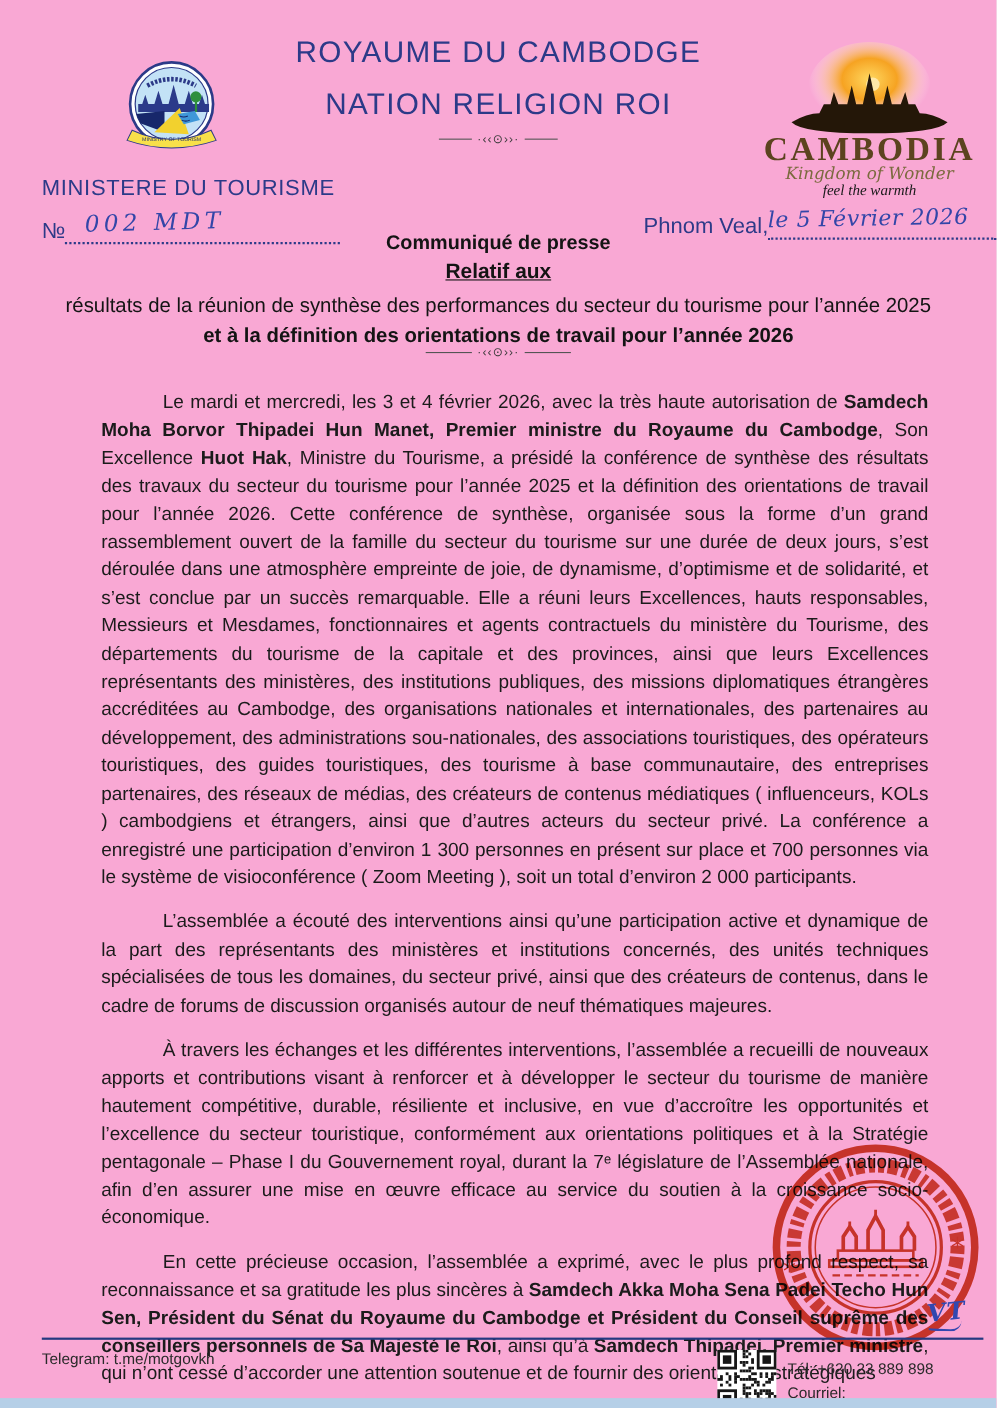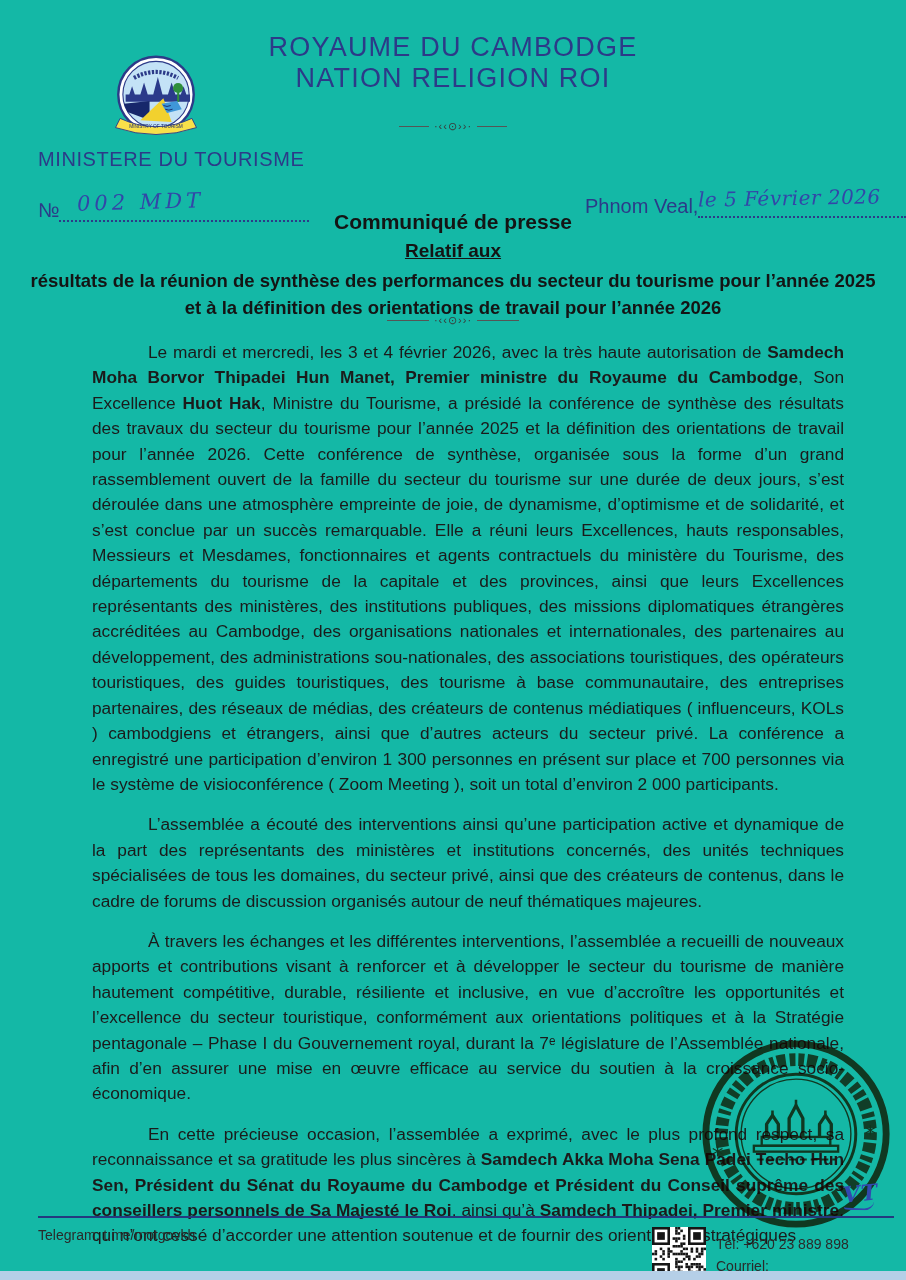--- a/index.html
+++ b/index.html
@@ -1,53 +1,53 @@
 <!DOCTYPE html>
 <html><head>
 <meta charset="utf-8">
 <style>
   html,body{margin:0;padding:0;}
   body{background:#e8e8e8;font-family:"Liberation Sans",sans-serif;}
-  .page{position:relative;width:906px;height:1280px;margin:0 auto;background:#14b8a6;overflow:hidden;}
+  .page{position:relative;width:906px;height:1280px;margin:0 auto;background:#f9a8d4;overflow:hidden;}
 
   
   .kingdom{position:absolute;left:50%;top:32px;transform:translateX(-50%);text-align:center;color:#2c3a88;white-space:nowrap;}
   .kingdom .l1,.kingdom .l2{font-size:27px;letter-spacing:1.2px;font-weight:500;}
-  .kingdom .l2{}
+  .kingdom .l2{margin-top:17px;}
   .orn{display:flex;align-items:center;justify-content:center;gap:5px;color:#3a3a3a;font-size:11px;letter-spacing:1px;}
   .orn::before,.orn::after{content:"";height:1px;background:#555;width:30px;}
   .orn.hdr{position:absolute;left:50%;top:120px;transform:translateX(-50%);width:140px;}
   .orn.ttl{position:absolute;left:50%;top:314px;transform:translateX(-50%);width:170px;}
   .orn.ttl::before,.orn.ttl::after{width:42px;}
 
   .ministry-logo{position:absolute;left:110px;top:50px;}
   .cambodia-logo{position:absolute;left:688px;top:28px;}
 
-  .ministere{position:absolute;left:38px;top:148px;font-size:20px;color:#2c3a88;letter-spacing:0.6px;}
+  .ministere{position:absolute;left:38px;top:160px;font-size:20px;color:#2c3a88;letter-spacing:0.6px;}
 
   .docnum{position:absolute;left:38px;top:198px;font-size:20px;color:#2c3a88;display:flex;align-items:flex-end;}
   .docnum .dots{display:inline-block;width:250px;border-bottom:2px dotted #2c3a88;position:relative;height:22px;}
   .hand{font-family:"DejaVu Serif",serif;font-style:italic;color:#3346a8;}
   .docnum .hand{position:absolute;left:18px;top:-8px;font-size:21px;letter-spacing:4px;transform:rotate(-1.5deg);white-space:nowrap;}
 
   .placedate{position:absolute;left:585px;top:194px;font-size:20px;color:#2c3a88;display:flex;align-items:flex-end;white-space:nowrap;}
   .placedate .dots{display:inline-block;width:208px;border-bottom:2px dotted #2c3a88;position:relative;height:22px;}
   .placedate .hand{position:absolute;left:0;top:-8px;font-size:20px;letter-spacing:0.5px;transform:rotate(-1deg);}
 
   
   .titleblock{position:absolute;left:0;top:210px;width:100%;text-align:center;color:#141414;}
-  .titleblock .t1{font-size:21px;font-weight:bold;}
+  .titleblock .t1{font-size:18px;font-weight:bold;}
   .titleblock .t2{font-size:19px;font-weight:bold;margin-top:6px;text-decoration:underline;}
-  .titleblock .t3{font-size:18.5px;font-weight:bold;margin-top:8px;}
+  .titleblock .t3{font-size:18.5px;font-weight:normal;margin-top:8px;}
   .titleblock .t4{font-size:18.5px;font-weight:bold;margin-top:5px;}
 
   
   .bodytext{position:absolute;left:92px;right:62px;top:340px;color:#1b1b1b;
             font-size:17.3px;line-height:25.4px;text-align:justify;}
-  .bodytext p{margin:0 0 15px 0;text-indent:56px;}
+  .bodytext p{margin:13px 0 15px 0;text-indent:56px;}
   .bodytext .b{font-weight:bold;}
 
   
   .stamp{position:absolute;left:698px;top:1036px;mix-blend-mode:multiply;opacity:0.9;}
   .sig{position:absolute;left:843px;top:1180px;font-family:"DejaVu Serif",serif;font-style:italic;font-weight:bold;
        color:#3248b0;font-size:22px;transform:rotate(-6deg);letter-spacing:1px;}
   .sig::after{content:"";display:block;width:30px;height:8px;border-bottom:2px solid #3248b0;border-radius:0 0 14px 4px;transform:rotate(8deg);margin-top:-6px;}
 
   
   .footline{position:absolute;left:38px;top:1216px;width:856px;height:2px;background:#24397f;}
@@ -79,20 +79,37 @@
   </div>
 
   <div class="kingdom">
     <div class="l1">ROYAUME DU CAMBODGE</div>
     <div class="l2">NATION RELIGION ROI</div>
   </div>
   <div class="orn hdr">
       <span>·‹‹⊙››·</span>
     </div>
 
+  <div class="cambodia-logo">
+    <svg width="205" height="152" viewBox="0 0 200 150">
+      <defs>
+        <radialGradient id="glow" cx="50%" cy="40%" r="50%">
+          <stop offset="0%" stop-color="#ffd860"></stop>
+          <stop offset="45%" stop-color="#f6a322"></stop>
+          <stop offset="100%" stop-color="#ffffff" stop-opacity="0"></stop>
+        </radialGradient>
+      </defs>
+      <ellipse cx="100" cy="52" rx="55" ry="42" fill="url(#glow)"></ellipse>
+      <circle cx="103" cy="48" r="6" fill="#ffe9a8"></circle>
+      <path d="M30,82 q14,-8 25,-8 l4,-8 h6 l3,-11 4,11 h8 l4,-17 4,17 h6 l6,-28 6,28 h6 l4,-17 4,17 h8 l4,-11 3,11 h6 l4,8 q11,0 25,8 q-10,10 -70,10 q-60,0 -70,-10 z" fill="#241708"></path>
+      <text x="100" y="116" text-anchor="middle" font-family="Liberation Serif, serif" font-size="30" font-weight="bold" letter-spacing="2.5" fill="#5c431f">CAMBODIA</text>
+      <text x="100" y="133" text-anchor="middle" font-family="DejaVu Serif, serif" font-style="italic" font-size="15" fill="#7b6a3e">Kingdom of Wonder</text>
+      <text x="100" y="147" text-anchor="middle" font-family="Liberation Serif, serif" font-style="italic" font-size="13.5" fill="#1a1a1a">feel the warmth</text>
+    </svg>
+  </div>
 
   <div class="ministere">MINISTERE DU TOURISME</div>
 
   <div class="docnum">
     <span>№</span>
       <span class="dots">
         <span class="hand">002   MDT</span>
       </span>
   </div>
 

